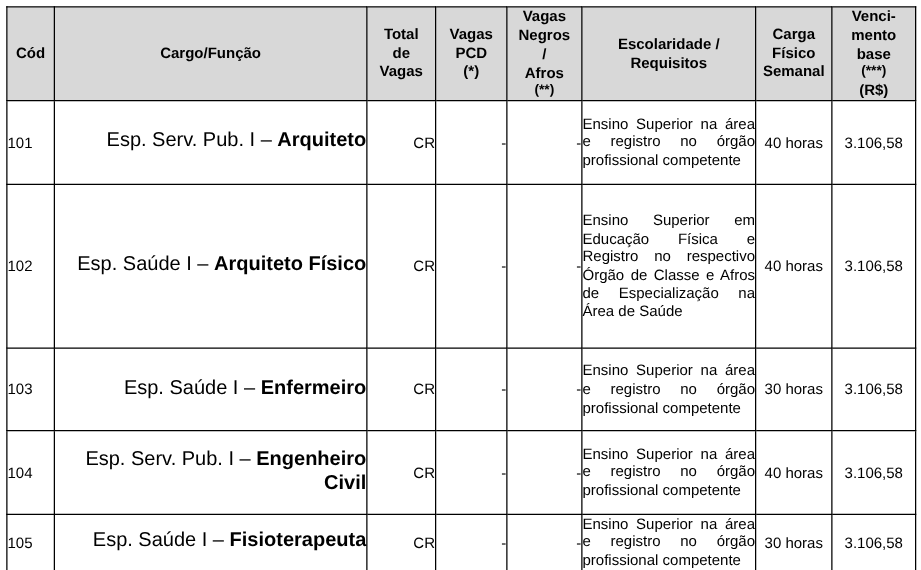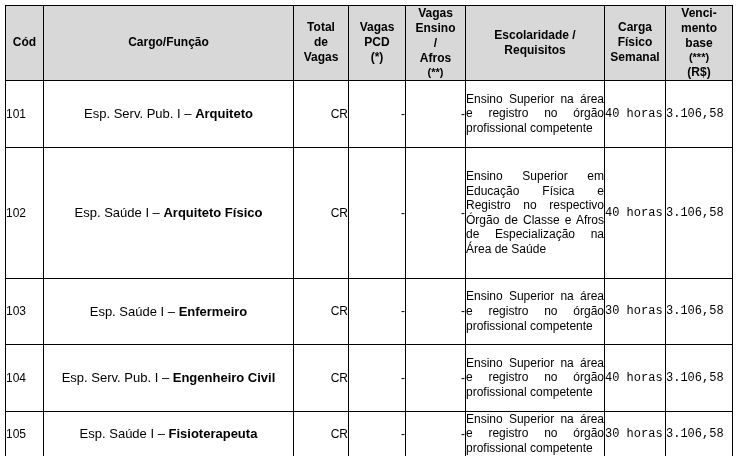--- a/index.html
+++ b/index.html
@@ -54,42 +54,42 @@
   .col-escol    { width: 139px; }
   .col-carga    { width: 61px; }
   .col-venc     { width: 67px; }
 
   td.cell-cod {
     text-align: left;
     font-size: 12px;
     padding: 2px 1px;
   }
   td.cell-cargo {
-    text-align: center;
+    text-align: right;
     padding: 2px 6px;
-    font-size: 13px;
+    font-size: 16px;
   }
   td.cell-cargo .role-bold { font-weight: bold; }
   td.cell-center {
     text-align: right;
     font-size: 12px;
   }
   td.cell-escol {
     text-align: justify;
     text-align-last: left;
     padding: 2px 4px 2px 4px;
     font-size: 12px;
     line-height: 1.22;
     vertical-align: top;
     margin-left: 44px;
   }
   td.cell-carga,
   td.cell-venc {
-    font-size: 12px;
-    font-family: Liberation Mono, monospace;
+    text-align: center;
+    font-size: 12px;
   }
   .hdr-small { font-size: 11px; }
   .hdr-line { display: block; }
 </style>
 </head>
 <body>
 
 <div class="sheet">
   <table class="vacancy-table">
     <colgroup>
@@ -115,21 +115,21 @@
           <span class="hdr-line">de</span>
           <span class="hdr-line">Vagas</span>
         </th>
         <th>
           <span class="hdr-line">Vagas</span>
           <span class="hdr-line">PCD</span>
           <span class="hdr-line">(*)</span>
         </th>
         <th>
           <span class="hdr-line">Vagas</span>
-          <span class="hdr-line">Ensino</span>
+          <span class="hdr-line">Negros</span>
           <span class="hdr-line">/</span>
           <span class="hdr-line">Afros</span>
           <span class="hdr-line hdr-small">(**)</span>
         </th>
         <th>
           <span class="hdr-line">Escolaridade /</span>
           <span class="hdr-line">Requisitos</span>
         </th>
         <th>
           <span class="hdr-line">Carga</span>

